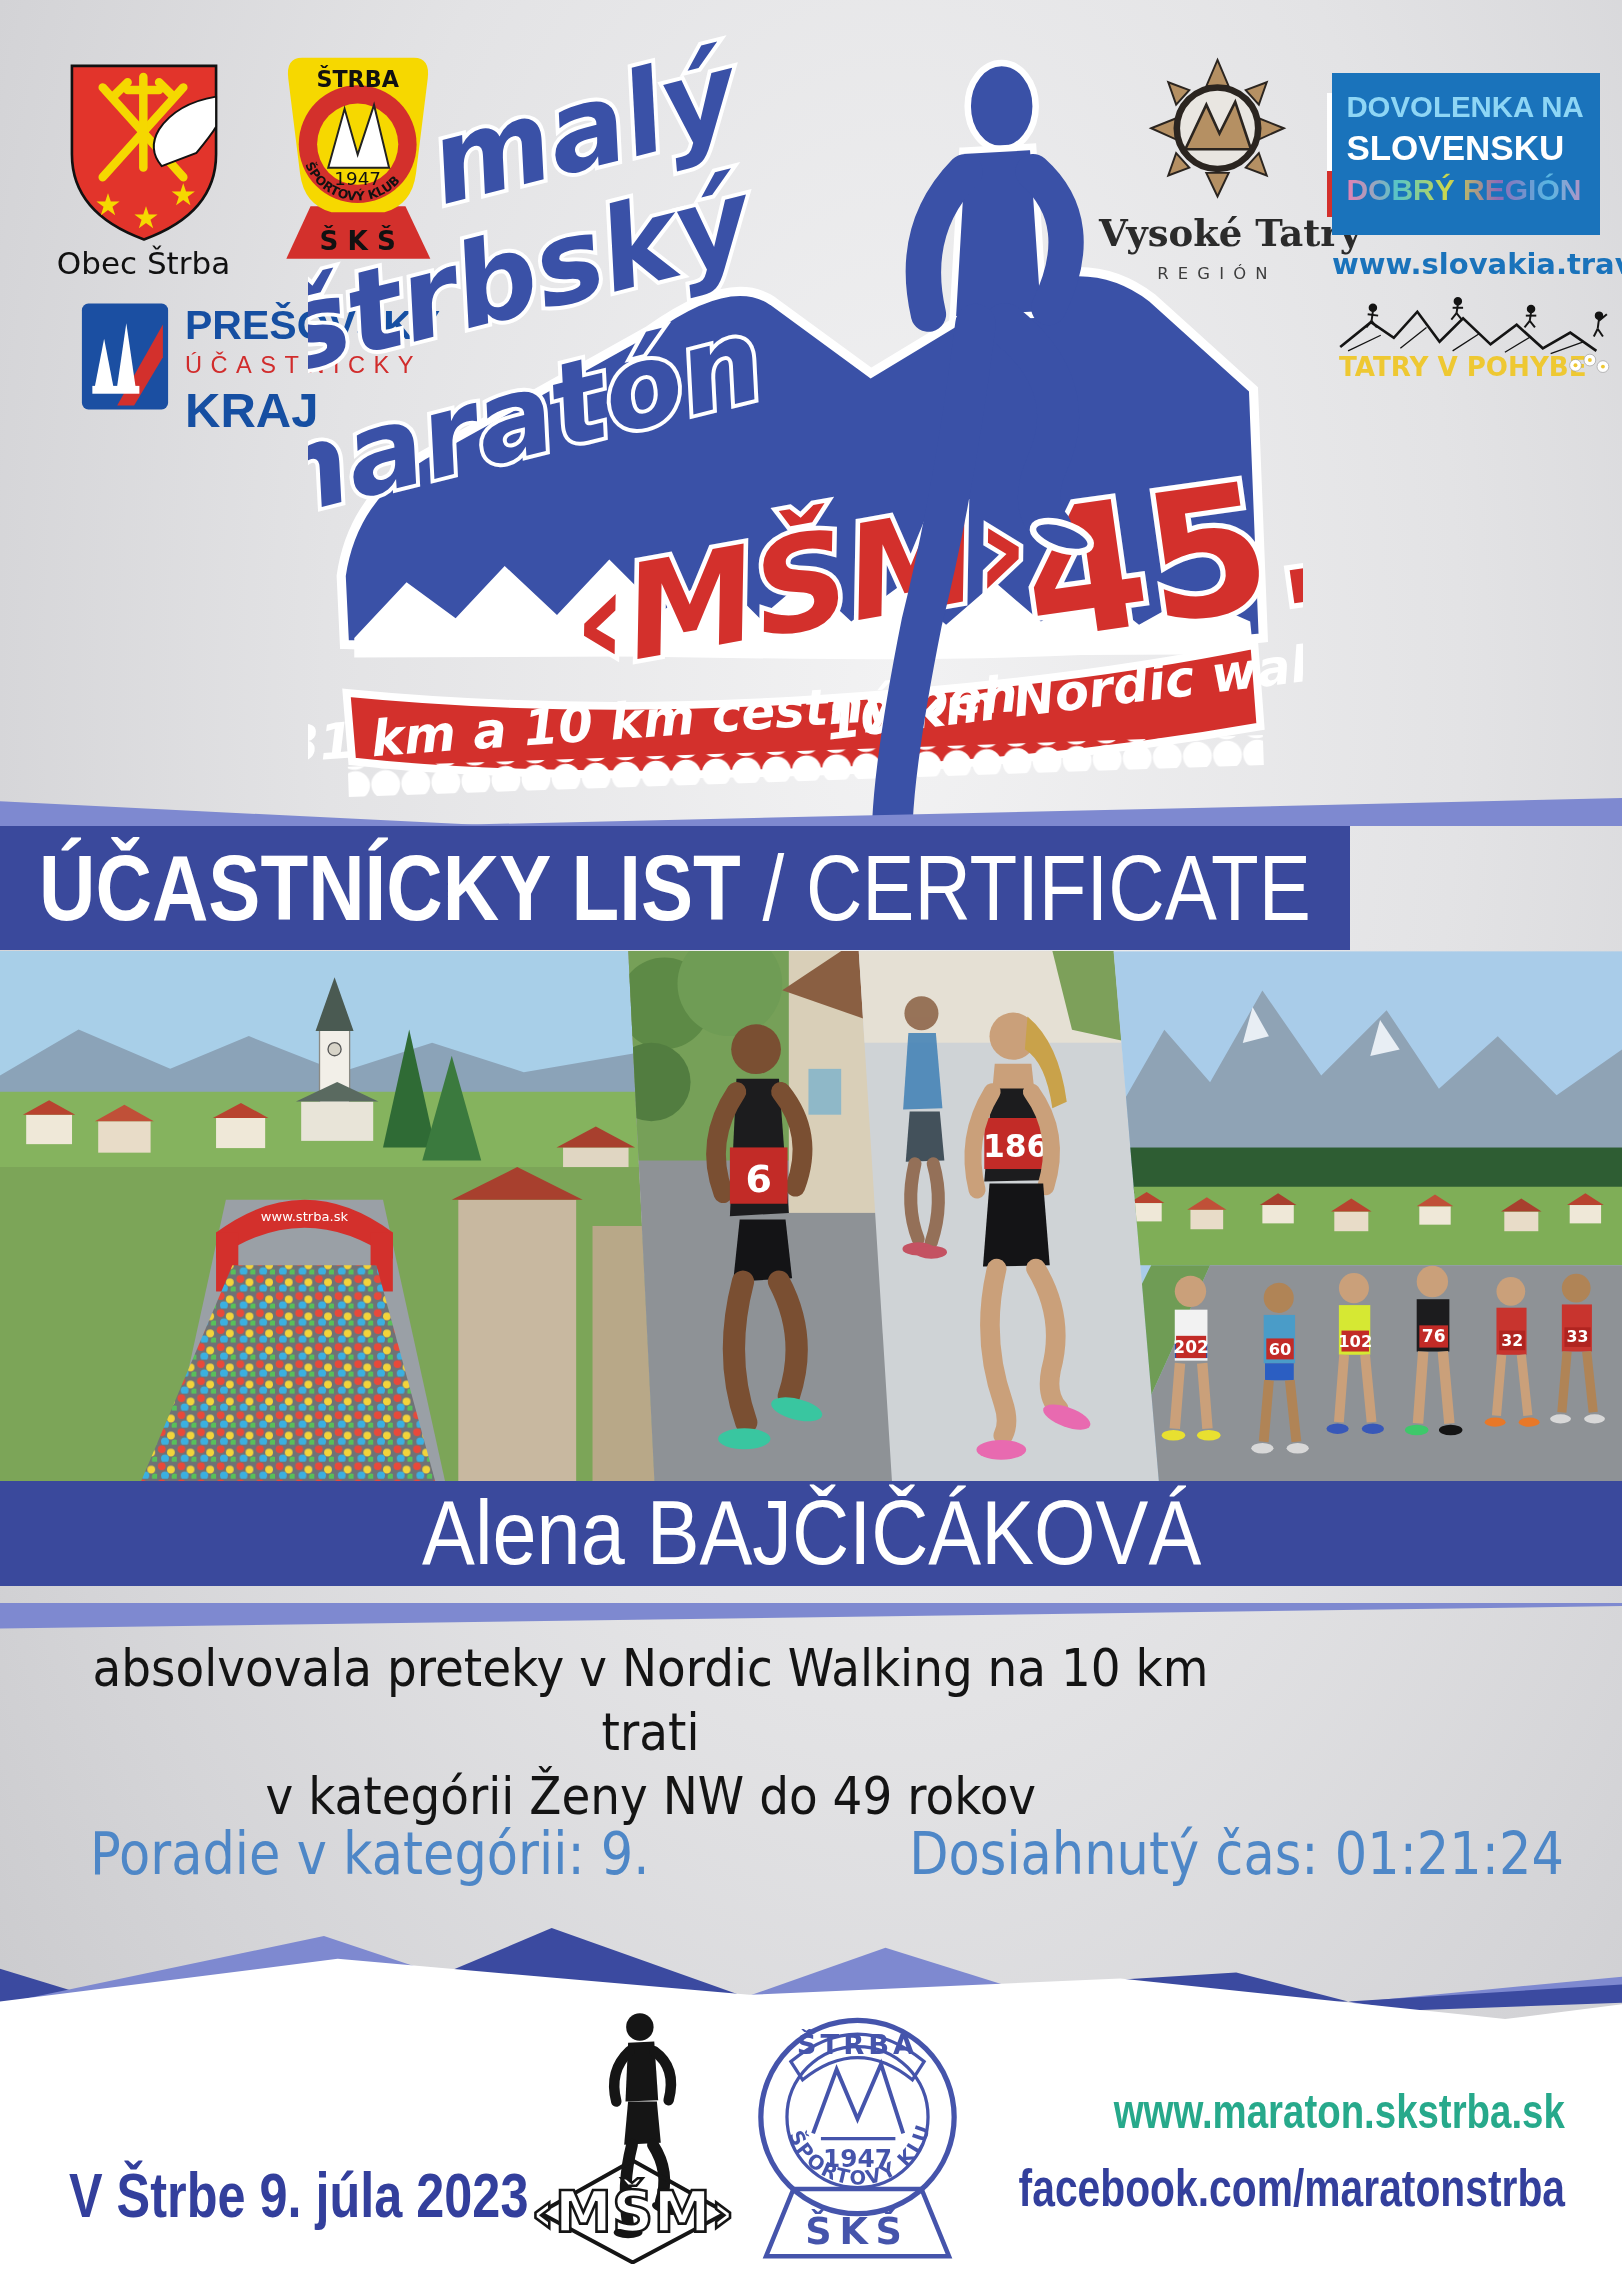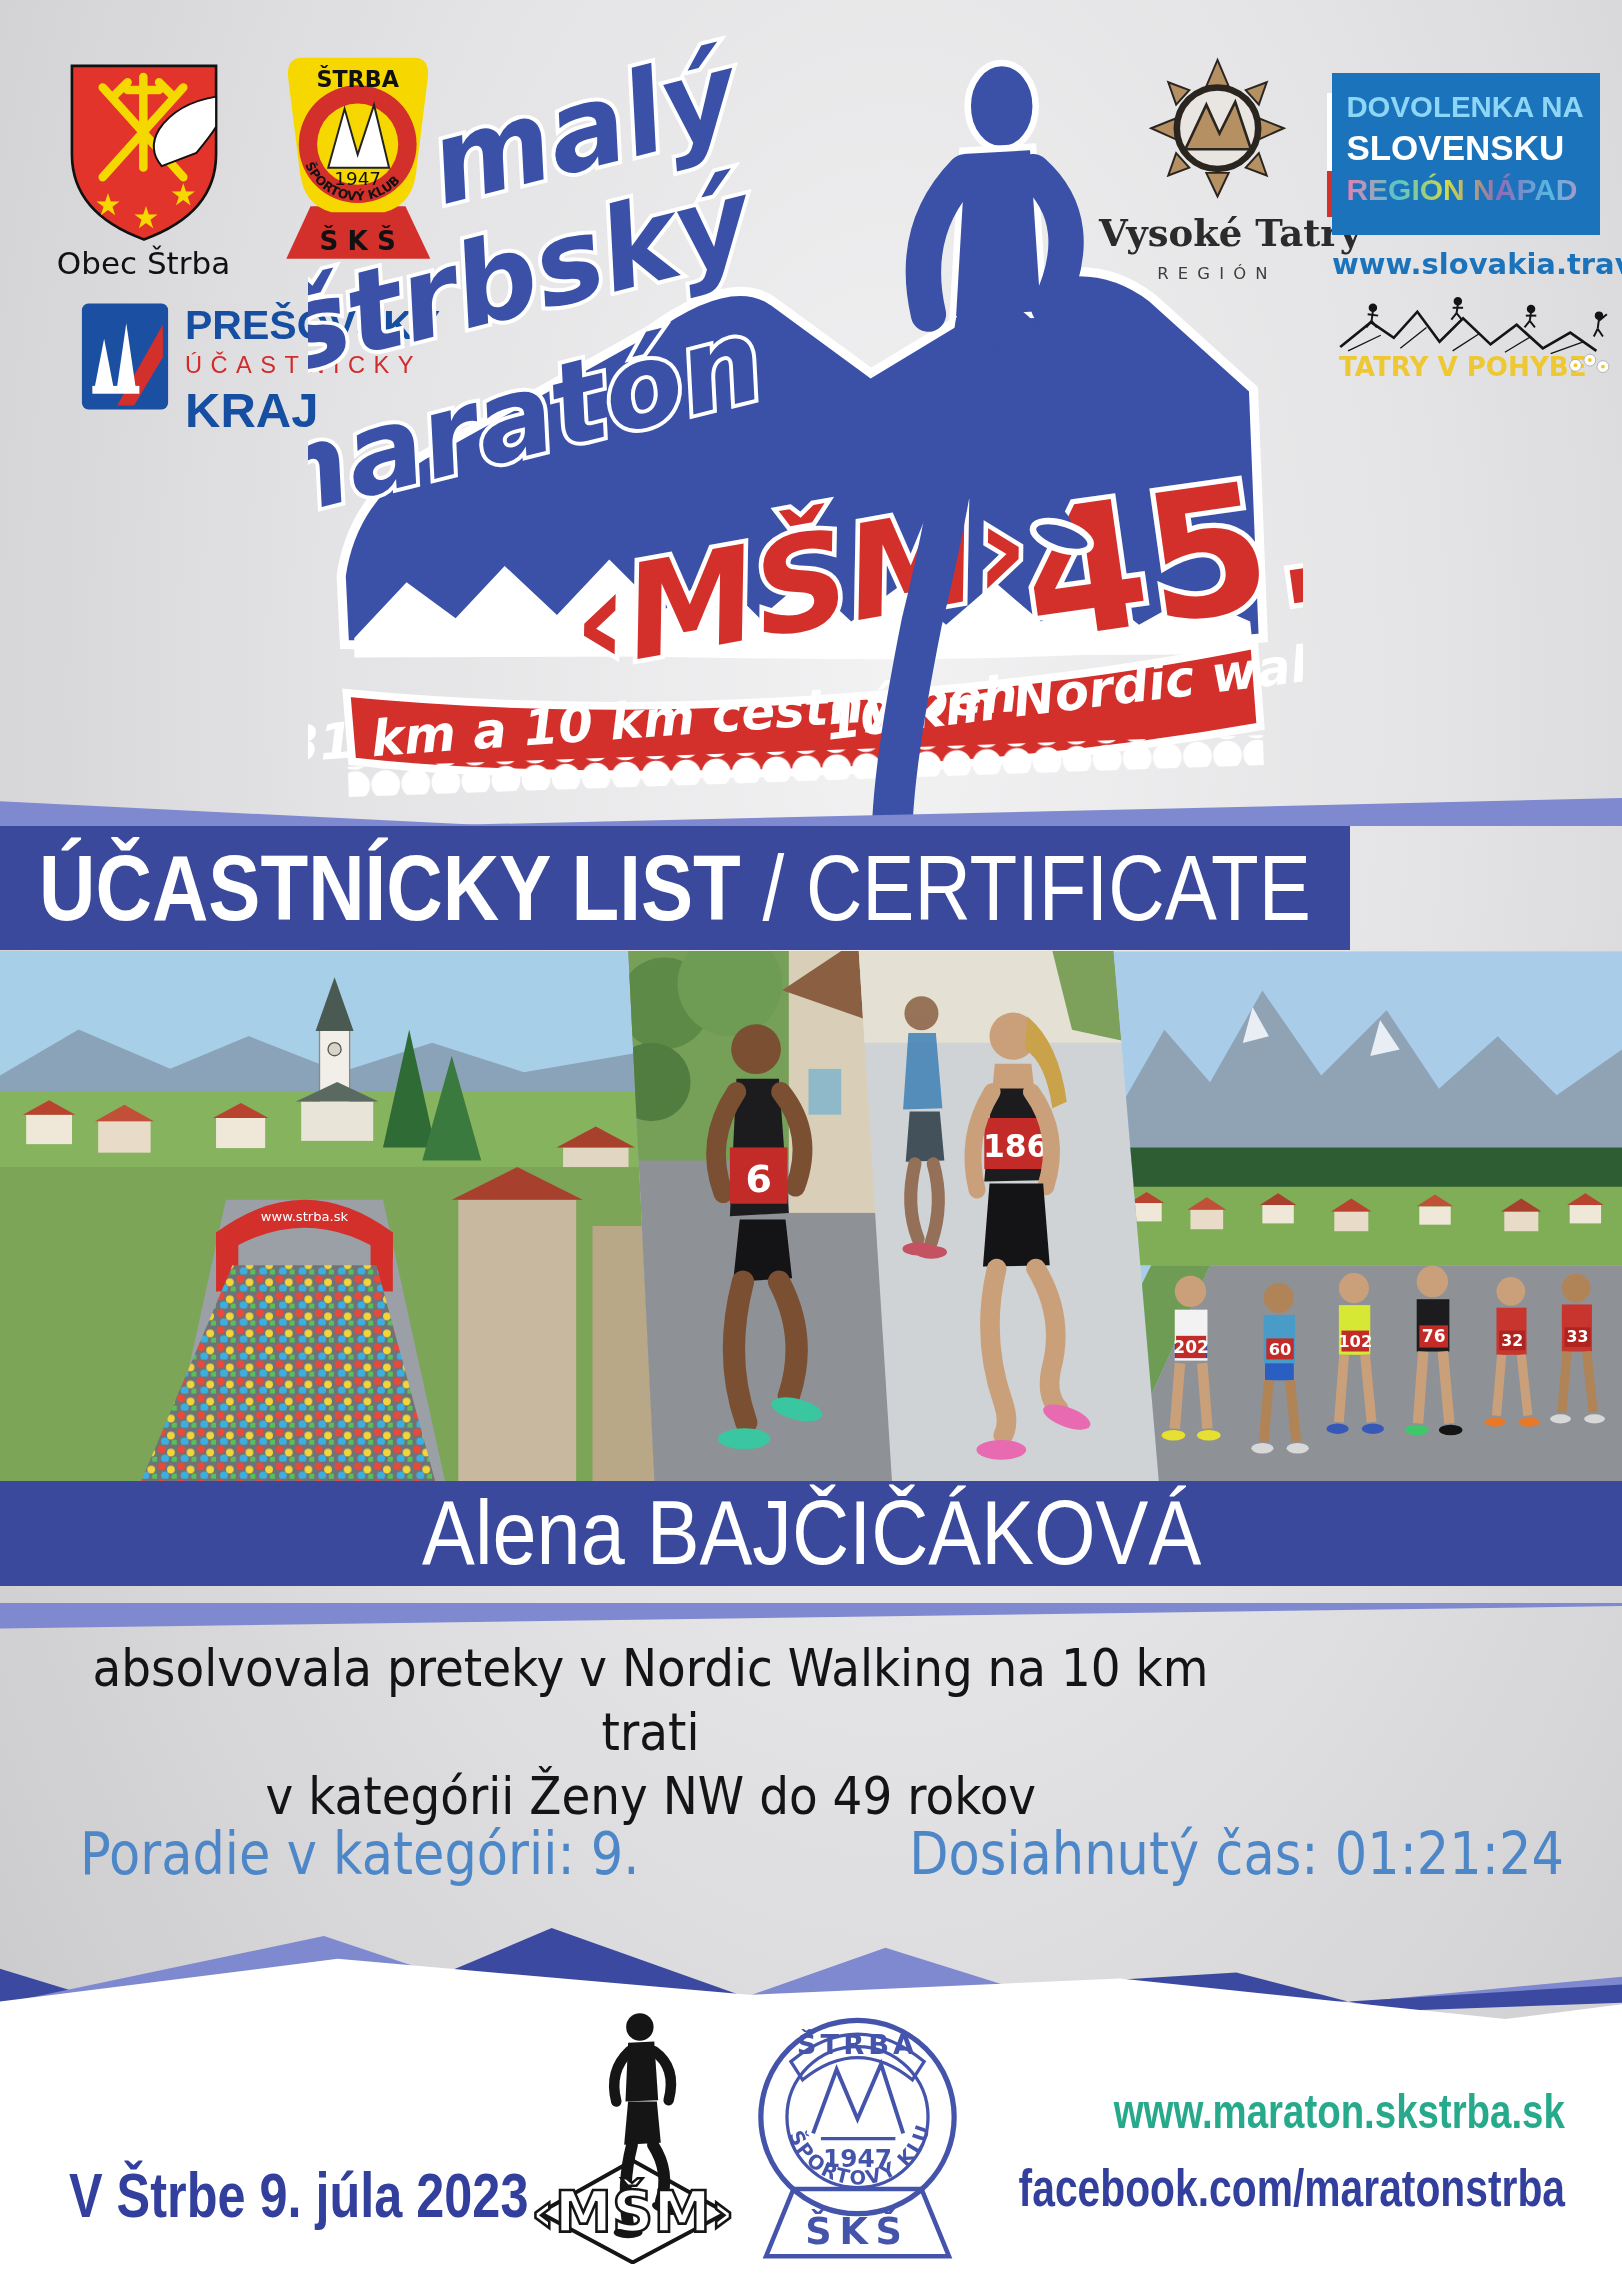--- a/index.html
+++ b/index.html
@@ -93,21 +93,21 @@
     <div style="font-size:37px;font-weight:bold;color:#2b2b2b;font-family:'DejaVu Serif',serif">Vysoké Tatry</div>
     <div style="font-size:16.4px;letter-spacing:9.2px;color:#3d3d3d;margin-top:9.2px">REGIÓN</div>
   </div>
 
   <div class="abs" style="left:1332px;top:73px;width:268px;height:162px;background:#1a73bb">
     <div class="abs" style="left:-5.2px;top:19.6px;width:5.2px;height:79px;background:#fff"></div>
     <div class="abs" style="left:-5.2px;top:98px;width:5.2px;height:46px;background:#d3302c"></div>
     <div style="padding:17px 0 0 14.4px;font-family:'Liberation Sans',sans-serif;white-space:nowrap">
       <div style="font-size:29.4px;font-weight:bold;color:#8ed6f5">DOVOLENKA NA</div>
       <div style="font-size:35px;font-weight:bold;color:#ffffff;margin-top:3.9px">SLOVENSKU</div>
-      <div style="font-size:30px;font-weight:bold;margin-top:5.2px;background:linear-gradient(90deg,#e77fb3,#58c5c7,#cdd84a,#8f6bb5,#58b7e3,#e77fb3);-webkit-background-clip:text;background-clip:text;color:transparent">REGIÓN NÁPAD</div>
+      <div style="font-size:30px;font-weight:bold;margin-top:5.2px;background:linear-gradient(90deg,#e77fb3,#58c5c7,#cdd84a,#8f6bb5,#58b7e3,#e77fb3);-webkit-background-clip:text;background-clip:text;color:transparent">DOBRÝ REGIÓN</div>
     </div>
   </div>
   <div class="abs" style="left:1332px;top:247px;width:268px;text-align:center;font-size:29px;font-weight:600;color:#1a73bb;white-space:nowrap">
     <span>www.slovakia.travel</span>
   </div>
 
   <svg class="abs" style="left:1335px;top:296px" width="281" height="85" viewBox="0 0 430 130">
     <path d="M8,78 L55,40 L90,64 L126,24 L160,70 L196,34 L238,74 L278,44 L318,80 L360,56 L400,84" fill="none" stroke="#141414" stroke-width="4"></path>
     <path d="M20,84 L70,60 M100,80 L140,48 M180,84 L220,58 M260,86 L300,62 M330,88 L380,70" stroke="#141414" stroke-width="2" fill="none"></path>
     <g stroke="#141414" stroke-width="3" fill="#141414">
@@ -375,21 +375,21 @@
   <div class="abs banner flexc" style="left:0;top:1481px;width:1623px;height:105px">
     <span class="banner-text sq88" style="font-size:90px;font-weight:400">Alena BAJČIČÁKOVÁ</span>
   </div>
   <div class="abs wedge" style="left:0;top:1603px;width:1623px;height:25.5px;clip-path:polygon(0 0, 100% 0, 100% 12%, 0 100%)"></div>
 
   <div class="abs" style="left:0;top:1637px;width:1301px;text-align:center;color:#141414;font-size:51px;line-height:64px">
     <div><span class="sq92">absolvovala preteky v Nordic Walking na 10 km trati</span></div>
     <div><span class="sq92">v kategórii Ženy NW do 49 rokov</span></div>
   </div>
 
-  <div class="abs" style="left:80px;top:1820px;font-size:58px;color:#4e87c7;white-space:nowrap">
+  <div class="abs" style="left:90px;top:1820px;font-size:58px;color:#4e87c7;white-space:nowrap">
     <span class="sq88 oleft">Poradie v kategórii: 9.</span>
   </div>
   <div class="abs" style="right:59px;top:1820px;font-size:58px;color:#4e87c7;white-space:nowrap;text-align:right">
     <span class="sq88 oright">Dosiahnutý čas: 01:21:24</span>
   </div>
 
   <svg class="abs" style="left:0;top:1911px" width="1623" height="385" viewBox="0 0 2480 588">
     <polygon points="1960,150 2480,100 2480,132" fill="#7e89d0"></polygon>
     <polygon points="1460,120 1889,94 2060,138 1700,150" fill="#3b4aa0"></polygon>
     <polygon points="2060,138 2480,112 2480,140 2150,152" fill="#3b4aa0"></polygon>

